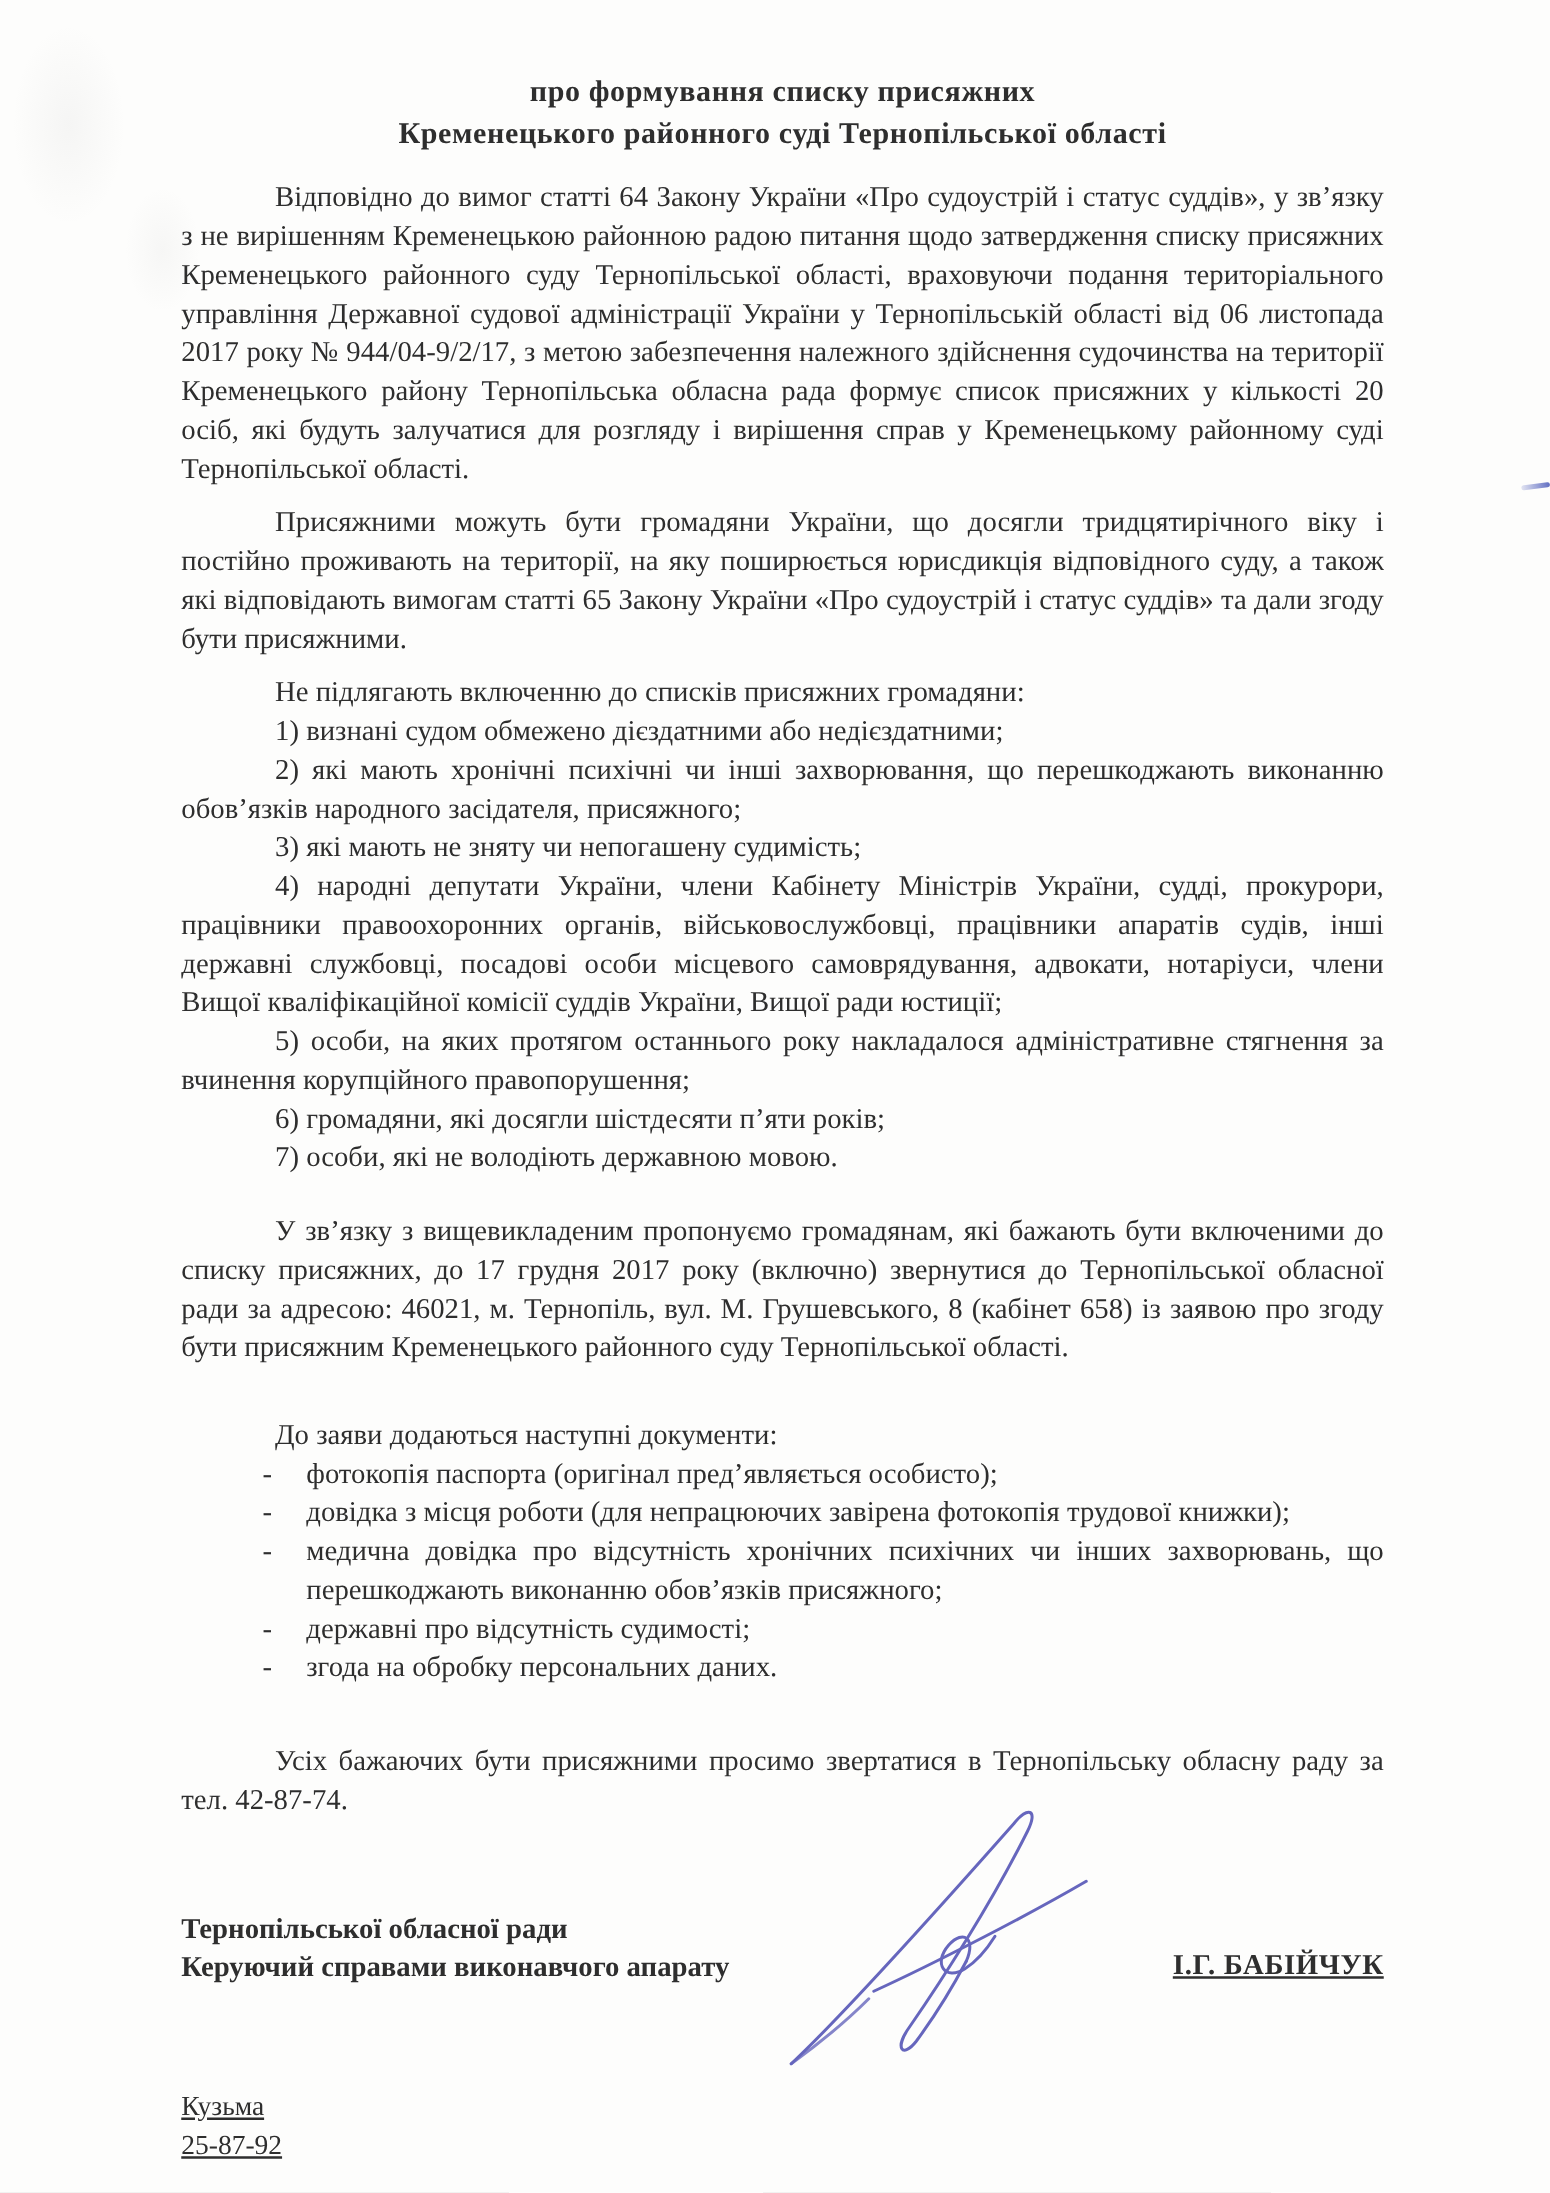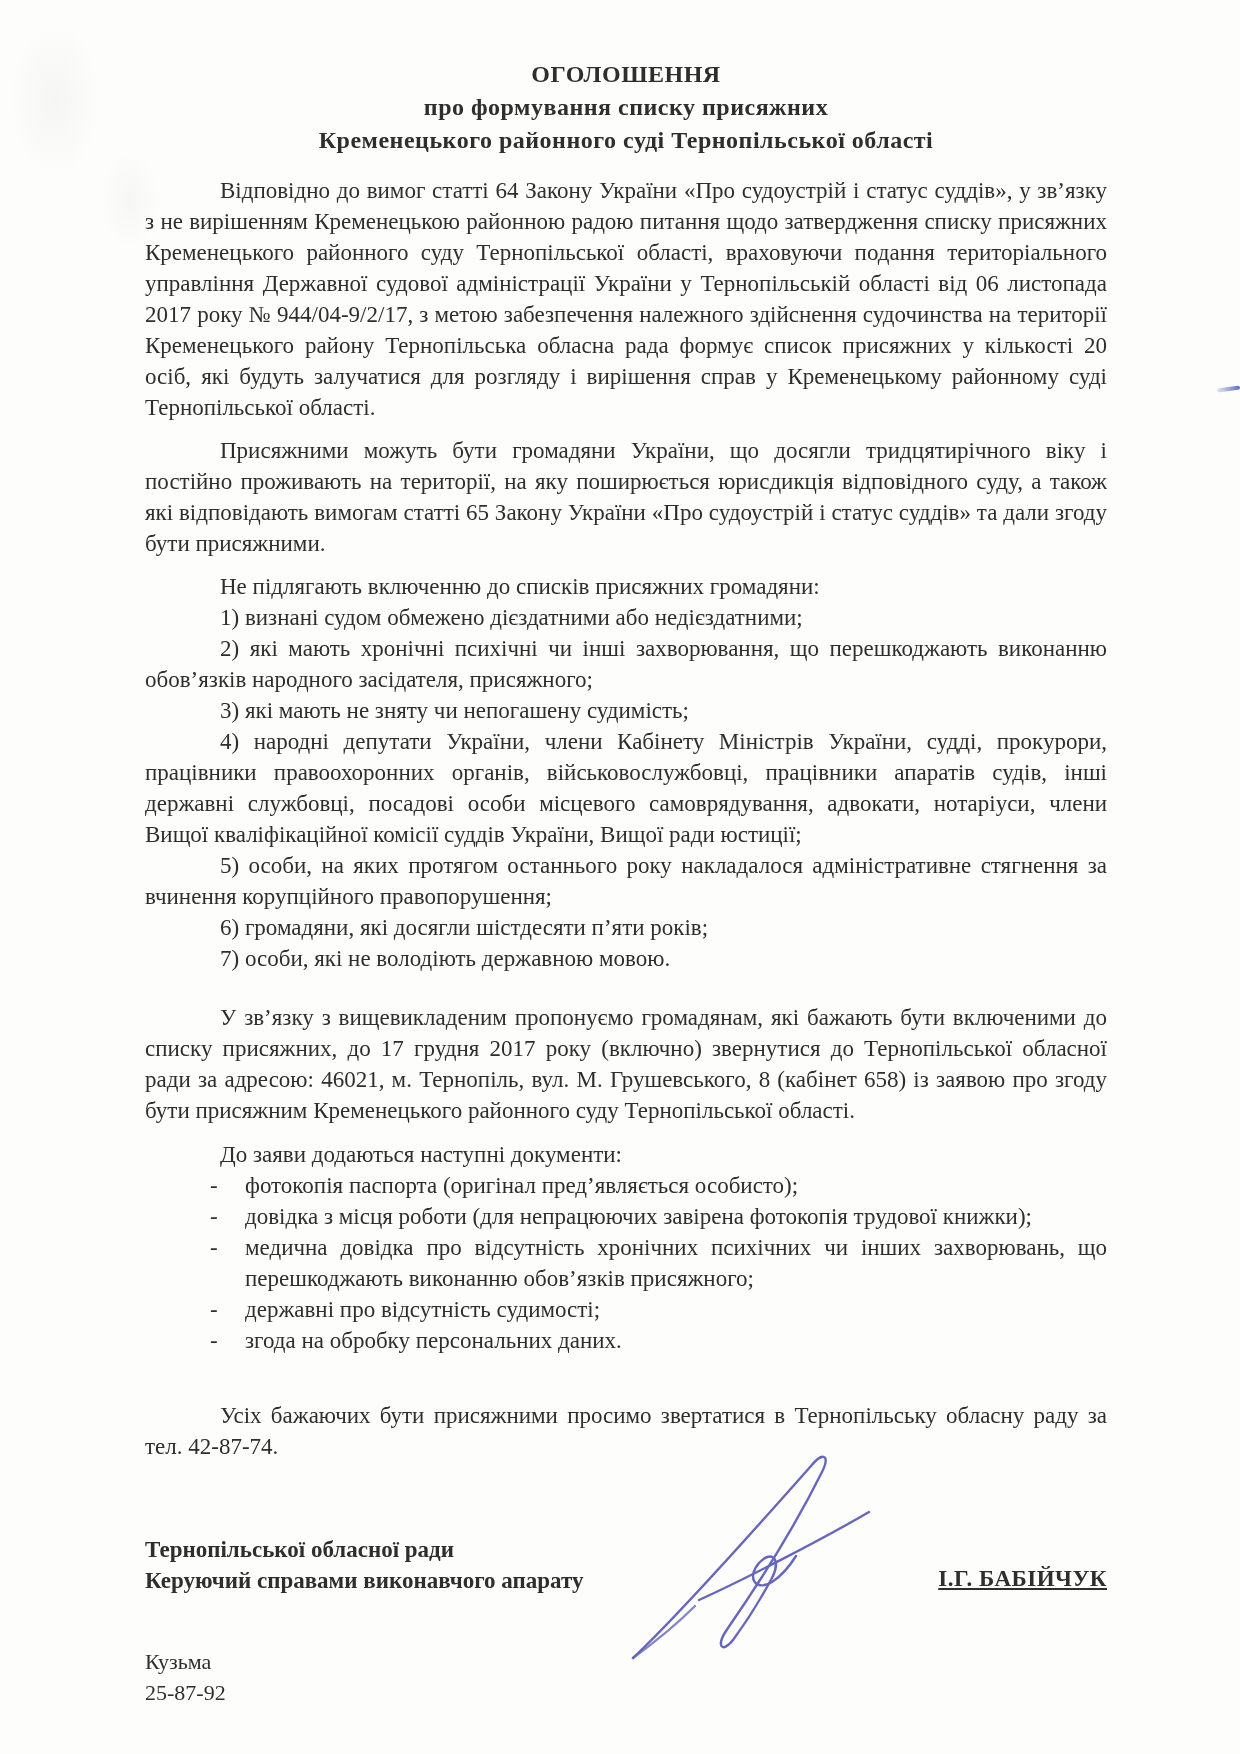--- a/index.html
+++ b/index.html
@@ -26,21 +26,21 @@
     letter-spacing:.5px;
   }
   .body-text{font-size:23px;line-height:31px;text-align:justify;}
   p{margin:0;}
   .para{ text-indent:75px; }
   .p1{margin-top:18px;}
   .p2{margin-top:12px;}
   .list-intro{margin-top:12px;text-indent:75px;}
   .item{text-indent:75px;}
   .apply{margin-top:28px;}
-  .docs-intro{margin-top:13px;text-indent:75px;}
+  .docs-intro{margin-top:39px;text-indent:75px;}
   .ditem{
     position:relative;
     padding-left:100px;
     text-align:justify;
   }
   .ditem .dash{
     position:absolute;left:65px;top:0;
   }
   .closing{margin-top:44px;}
   .sig-row{
@@ -60,23 +60,24 @@
     letter-spacing:.5px;
     text-decoration:underline;
   }
   .signature-svg{
     position:absolute;
     left:480px;
     top:-88px;
     pointer-events:none;
   }
   .footer{
-    margin-top:50px;
+    margin-top:80px;
     font-size:22px;
     line-height:31px;
+    text-decoration:underline;
   }
   .edge-mark{
     position:absolute;
     left:1217px;top:387px;
     width:23px;height:4px;
     border-radius:3px;
     transform:rotate(-7deg);
     background:linear-gradient(90deg, rgba(70,86,184,.15), rgba(70,86,184,.85));
   }
   .smudge{
@@ -97,21 +98,20 @@
 
 <div class="page">
 
   <div class="smudge smudge-a"></div>
   <div class="smudge smudge-b"></div>
   <div class="edge-mark"></div>
 
   <div class="content">
 
     <div class="title-block">
-      <div>ОГОЛОШЕННЯ</div>
       <div>про формування списку присяжних</div>
       <div>Кременецького районного суді Тернопільської області</div>
     </div>
 
     <div class="body-text">
 
       <p class="para p1">Відповідно до вимог статті 64 Закону України «Про судоустрій і статус суддів», у зв’язку з не вирішенням Кременецькою районною радою питання щодо затвердження списку присяжних Кременецького районного суду Тернопільської області, враховуючи подання територіального управління Державної судової адміністрації України у Тернопільській області від 06 листопада 2017 року № 944/04-9/2/17, з метою забезпечення належного здійснення судочинства на території Кременецького району Тернопільська обласна рада формує список присяжних у кількості 20 осіб, які будуть залучатися для розгляду і вирішення справ у Кременецькому районному суді Тернопільської області.</p>
 
       <p class="para p2">Присяжними можуть бути громадяни України, що досягли тридцятирічного віку і постійно проживають на території, на яку поширюється юрисдикція відповідного суду, а також які відповідають вимогам статті 65 Закону України «Про судоустрій і статус суддів» та дали згоду бути присяжними.</p>
 

